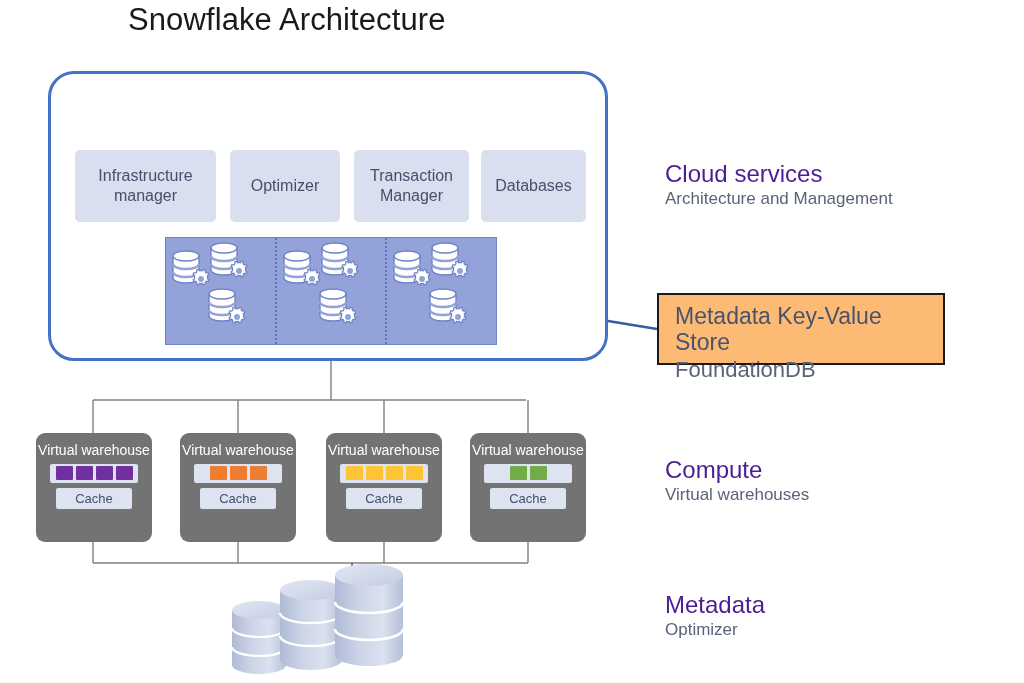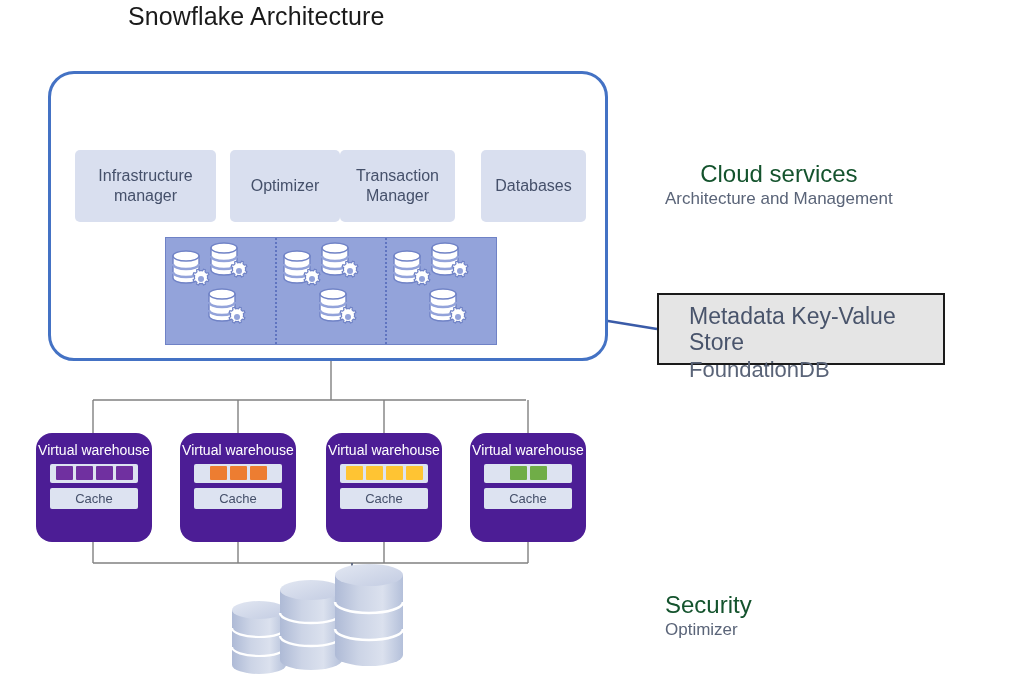--- a/index.html
+++ b/index.html
@@ -18,21 +18,21 @@
   .canvas {
     position: absolute;
     inset: 0;
   }
 
   
   #diagram-title {
     position: absolute;
     left: 128px;
     top: 2px;
-    font-size: 25px;
+    font-size: 31px;
     font-weight: 400;
     color: #1a1a1a;
     letter-spacing: 0.1px;
     white-space: nowrap;
     text-align: center;
   }
 
   
   #cloud-services-box {
     position: absolute;
@@ -65,21 +65,21 @@
     height: 46px;
     font-size: 17px;
   }
   .svc-row2 {
     top: 150px;
     height: 72px;
     font-size: 16px;
   }
   #card-infra   { left: 75px;  width: 141px; }
   #card-optim   { left: 230px; width: 110px; }
-  #card-txn     { left: 340px; width: 115px; }
+  #card-txn     { left: 354px; width: 115px; }
   #card-sec     { left: 481px; width: 105px; }
 
   
   #metadata-panel {
     position: absolute;
     left: 165px;
     top: 237px;
     width: 332px;
     height: 108px;
     background: #93a3da;
@@ -104,56 +104,55 @@
   .db-pos-b { left: 42px; top: 2px;  }
   .db-pos-c { left: 40px; top: 48px; }
 
   
   .side-label {
     position: absolute;
     white-space: nowrap;
   }
   .side-label .lbl-title {
     font-size: 24px;
-    color: #14532d;
+    color: #4c1d95;
     line-height: 1.18;
-    text-align: center;
   }
   .side-label .lbl-sub {
     font-size: 17px;
     color: #5a6478;
     line-height: 1.3;
   }
   #label-cloud-services { left: 665px; top: 160px; }
   #label-compute        { left: 665px; top: 456px; }
   #label-storage        { left: 665px; top: 591px; }
 
   
   #metadata-callout {
     position: absolute;
     left: 657px;
     top: 293px;
     width: 288px;
     height: 72px;
     border: 2px solid #1a1a1a;
-    background: #e5e5e5;
-    box-sizing: border-box;
-    padding: 8px 0 0 30px;
+    background: #fdba74;
+    box-sizing: border-box;
+    padding: 8px 0 0 16px;
   }
   #metadata-callout .lbl-title { font-size: 23px; color: #49546b; line-height: 1.15; }
   #metadata-callout .lbl-sub   { font-size: 22px; color: #5a6478; line-height: 1.3; }
 
   
   .warehouse {
     position: absolute;
     top: 433px;
     width: 116px;
     height: 109px;
-    background: #4c1d95;
-    border-radius: 16px;
+    background: #737373;
+    border-radius: 9px;
     box-sizing: border-box;
     display: flex;
     flex-direction: column;
     align-items: center;
   }
   #warehouse-1 { left: 36px;  }
   #warehouse-2 { left: 180px; }
   #warehouse-3 { left: 326px; }
   #warehouse-4 { left: 470px; }
 
@@ -177,21 +176,21 @@
     box-sizing: border-box;
     padding: 0 3px;
   }
   .wh-slot {
     width: 17px;
     height: 14px;
     border-radius: 1px;
   }
   .wh-cache {
     margin-top: 5px;
-    width: 88px;
+    width: 76px;
     height: 21px;
     background: #dde3f1;
     border-radius: 2px;
     display: flex;
     align-items: center;
     justify-content: center;
     font-size: 13px;
     color: #45506a;
   }
 
@@ -368,23 +367,27 @@
             </g>
           </svg></div>
       </div>
   </div>
 
   <div class="side-label" id="label-cloud-services">
     <div class="lbl-title">Cloud services</div>
     <div class="lbl-sub">Architecture and Management</div>
   </div>
 
+  <div class="side-label" id="label-compute">
+    <div class="lbl-title">Compute</div>
+    <div class="lbl-sub">Virtual warehouses</div>
+  </div>
 
   <div class="side-label" id="label-storage">
-    <div class="lbl-title">Security</div>
+    <div class="lbl-title">Metadata</div>
     <div class="lbl-sub">Optimizer</div>
   </div>
 
   <div id="metadata-callout">
     <div class="lbl-title">Metadata Key-Value Store</div>
     <div class="lbl-sub">FoundationDB</div>
   </div>
 
   <div class="warehouse" id="warehouse-1">
     <div class="wh-title">Virtual warehouse</div>

